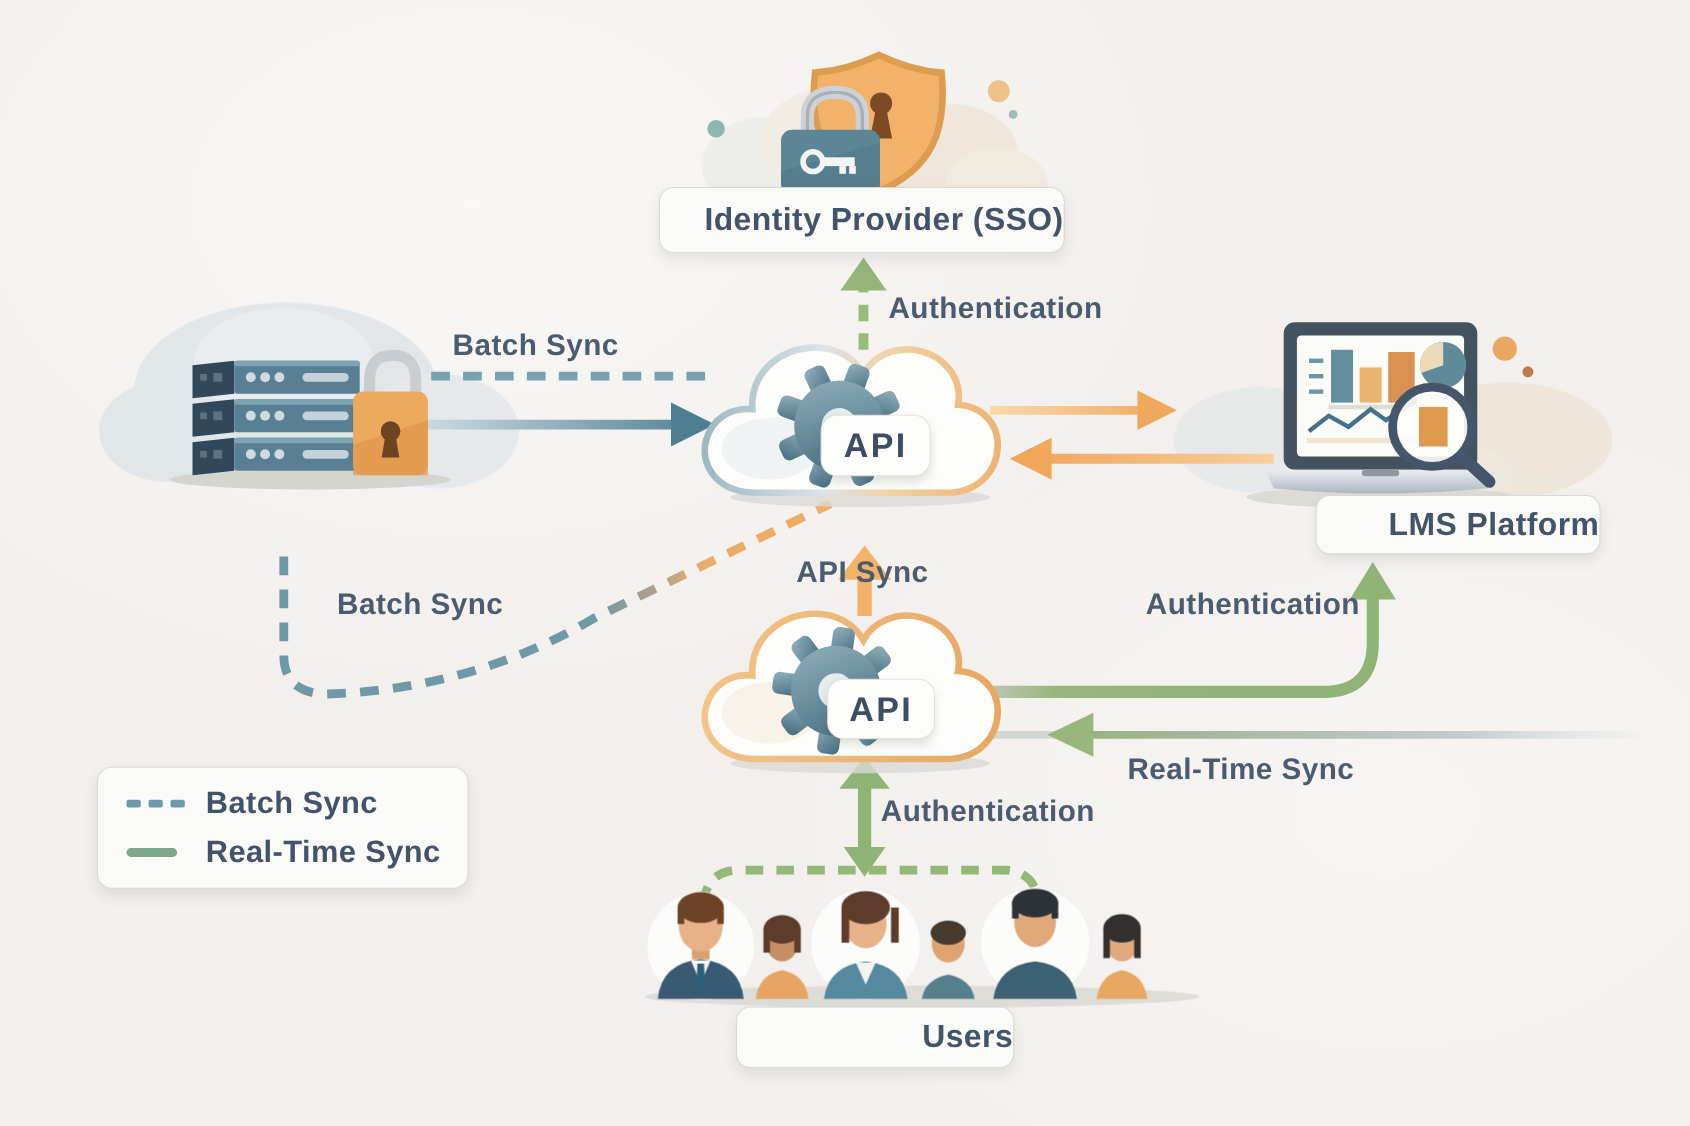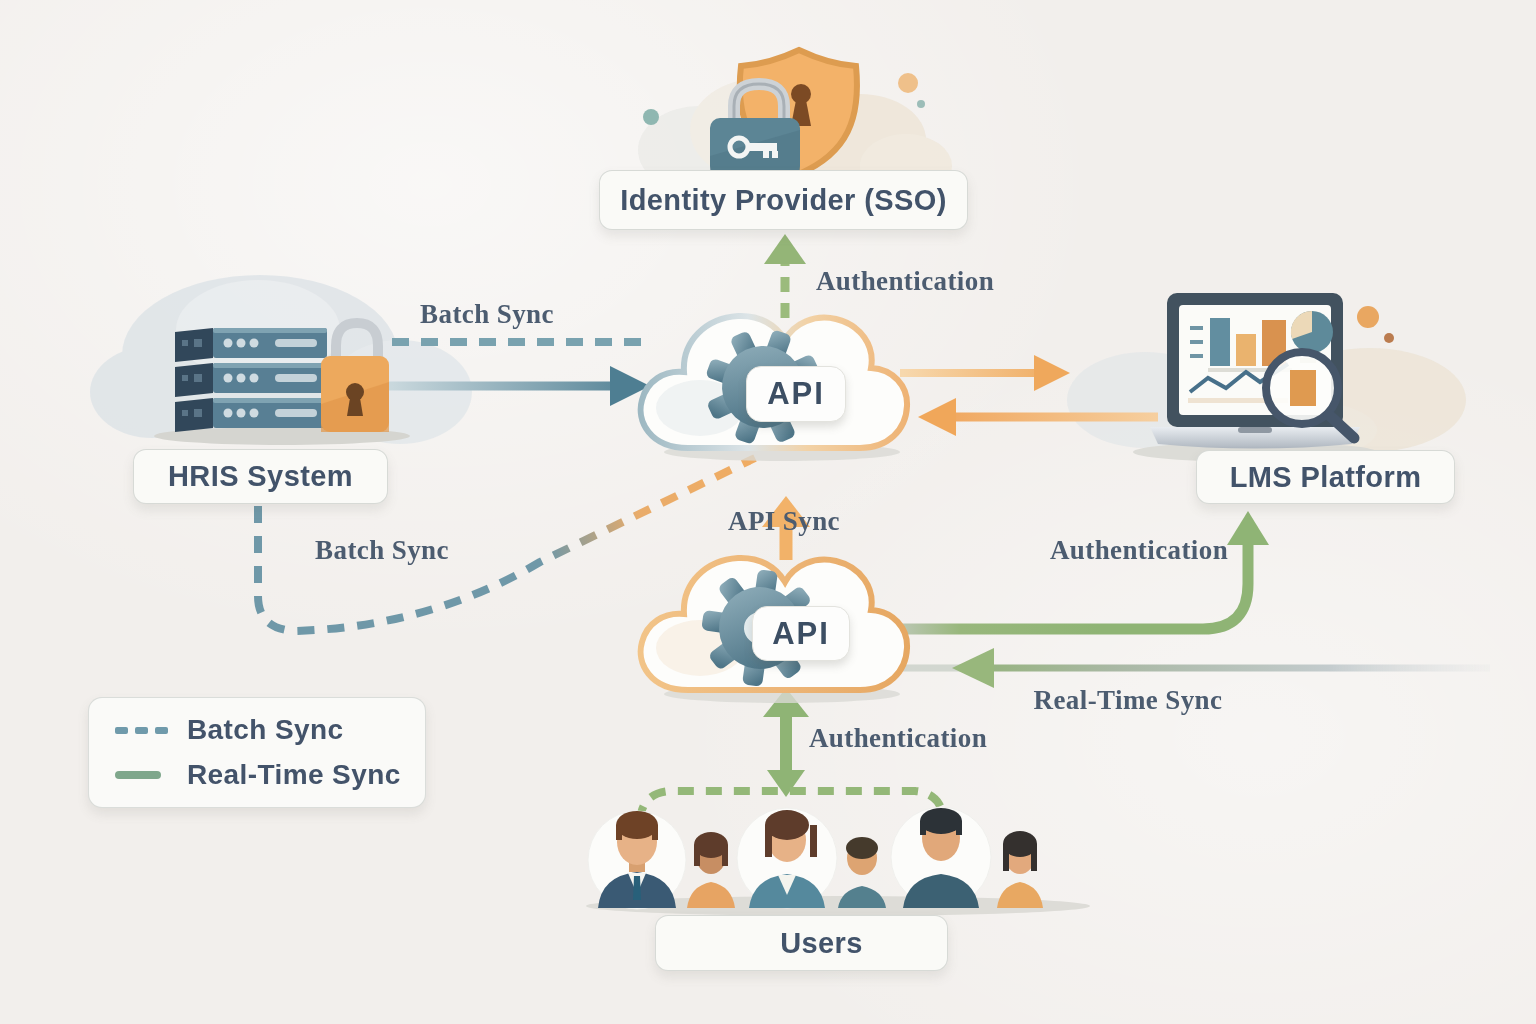--- a/index.html
+++ b/index.html
@@ -10,34 +10,34 @@
   }
   #stage{
     position:relative;width:1536px;height:1024px;
     background:
       radial-gradient(1100px 760px at 28% 18%, rgba(255,255,255,.55), rgba(255,255,255,0) 62%),
       radial-gradient(1000px 700px at 82% 72%, rgba(255,255,255,.40), rgba(255,255,255,0) 60%),
       #f2efec;
   }
   #gfx{position:absolute;left:0;top:0;}
   .node-box{
-    position:absolute;display:flex;align-items:center;justify-content:center;
+    position:absolute;display:flex;align-items:center;justify-content:flex-end;
     background:#fafaf7;border:1px solid rgba(186,192,188,.55);border-radius:13px;
     box-shadow:0 6px 12px rgba(100,100,90,.12);
     color:#42536a;font-weight:bold;font-size:29px;letter-spacing:.4px;white-space:nowrap;
   }
   .edge-label{
     position:absolute;transform:translate(-50%,-50%);
-    color:#4c5c70;font-size:27px;font-weight:600;letter-spacing:.4px;white-space:nowrap;font-family:Liberation Serif, serif;
+    color:#4c5c70;font-size:27px;font-weight:600;letter-spacing:.4px;white-space:nowrap;
   }
   .api-badge{
     position:absolute;display:flex;align-items:center;justify-content:center;
     background:#fdfdfc;border:1px solid #e3e3de;border-radius:15px;
     box-shadow:0 5px 9px rgba(90,90,85,.18);
-    color:#3c4e63;font-weight:bold;font-size:31px;letter-spacing:2px;
+    color:#3c4e63;font-weight:bold;font-size:31px;letter-spacing:2px;margin-top:11px;
   }
   .legend{
     position:absolute;left:88px;top:697px;width:338px;height:111px;box-sizing:border-box;
     background:#fafaf8;border:1px solid rgba(186,192,188,.5);border-radius:14px;
     box-shadow:0 6px 12px rgba(100,100,90,.12);
     display:flex;flex-direction:column;justify-content:center;gap:13px;padding-left:26px;
   }
   .legend-row{display:flex;align-items:center;gap:16px;color:#43536a;font-size:28px;font-weight:bold;letter-spacing:.4px;}
   .sample{width:56px;display:flex;align-items:center;}
   .dash-sample{display:flex;gap:7px;}
@@ -364,27 +364,24 @@
       <rect x="1003" y="844" width="6" height="27" fill="#34302e"></rect>
       <rect x="1031" y="844" width="6" height="27" fill="#34302e"></rect>
       <path d="M 997 908 Q 1000 886 1020 882 Q 1040 886 1043 908 Z" fill="#e8a862"></path>
     </g>
   </g>
 </svg>
 
 <div class="node-box" style="left:599px;top:170px;width:367px;height:58px;">
   <span>Identity Provider (SSO)</span>
 </div>
-<div class="node-box" style="left:133px;top:449px;width:253px;height:53px;">
-  <span>HRIS System</span>
-</div>
 <div class="node-box" style="left:1196px;top:450px;width:257px;height:52px;">
   <span>LMS Platform</span>
 </div>
-<div class="node-box" style="left:655px;top:915px;width:251px;height:54px;padding-left:40px;">
+<div class="node-box" style="left:669px;top:915px;width:251px;height:54px;">
   <span>Users</span>
 </div>
 
 <div class="api-badge" style="left:746px;top:366px;width:98px;height:54px;">
   <span>API</span>
 </div>
 <div class="api-badge" style="left:752px;top:606px;width:96px;height:53px;">
   <span>API</span>
 </div>
 

